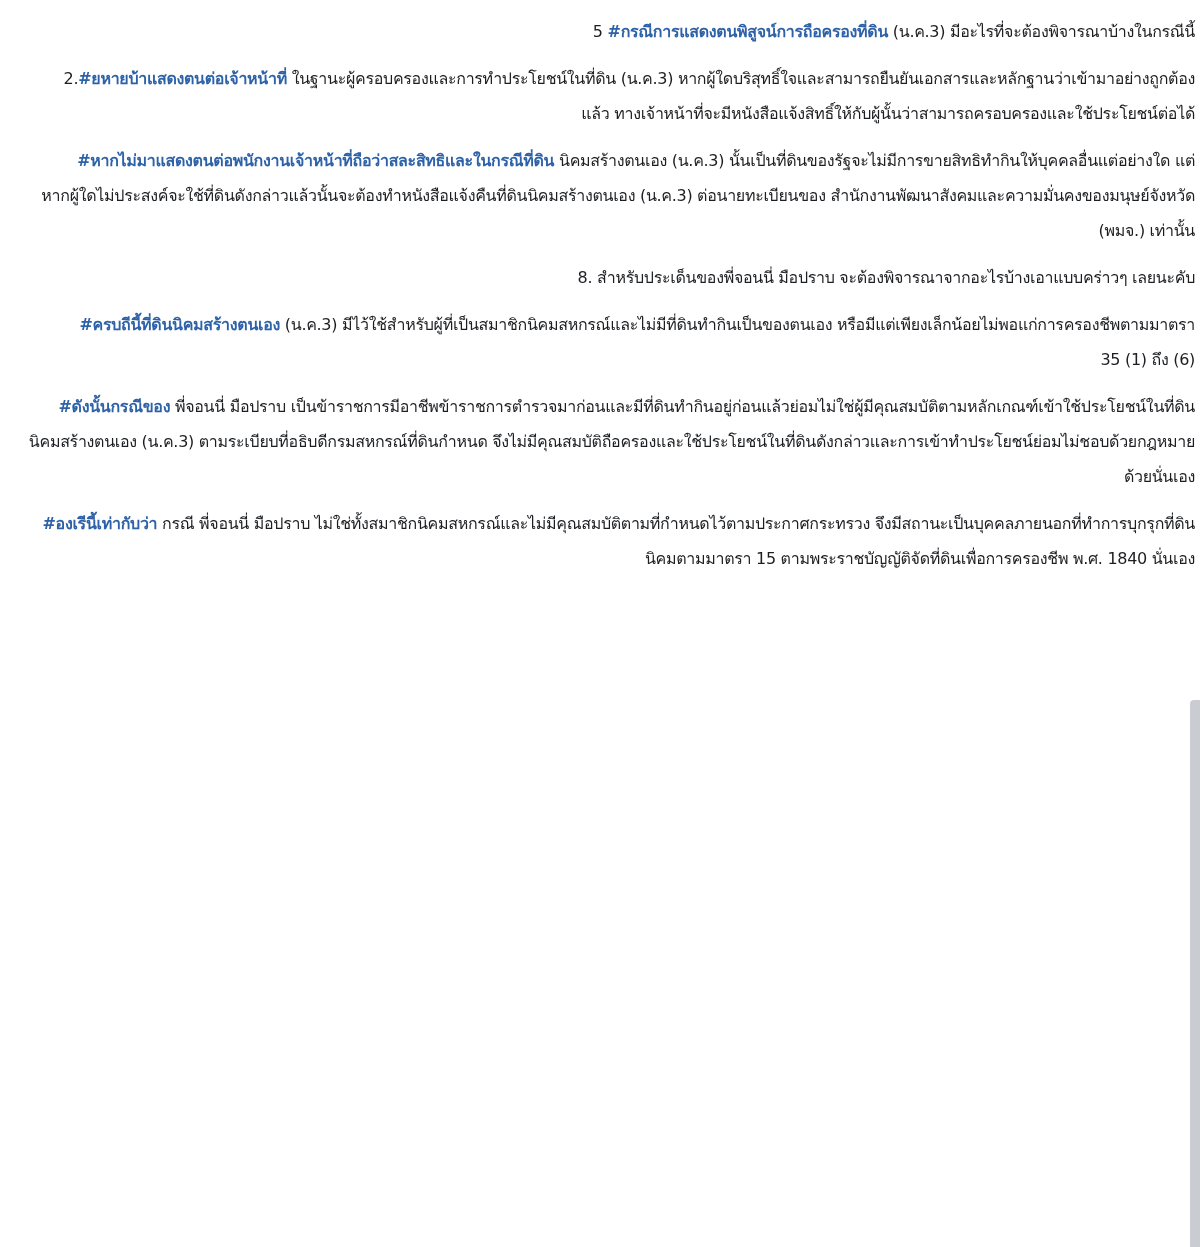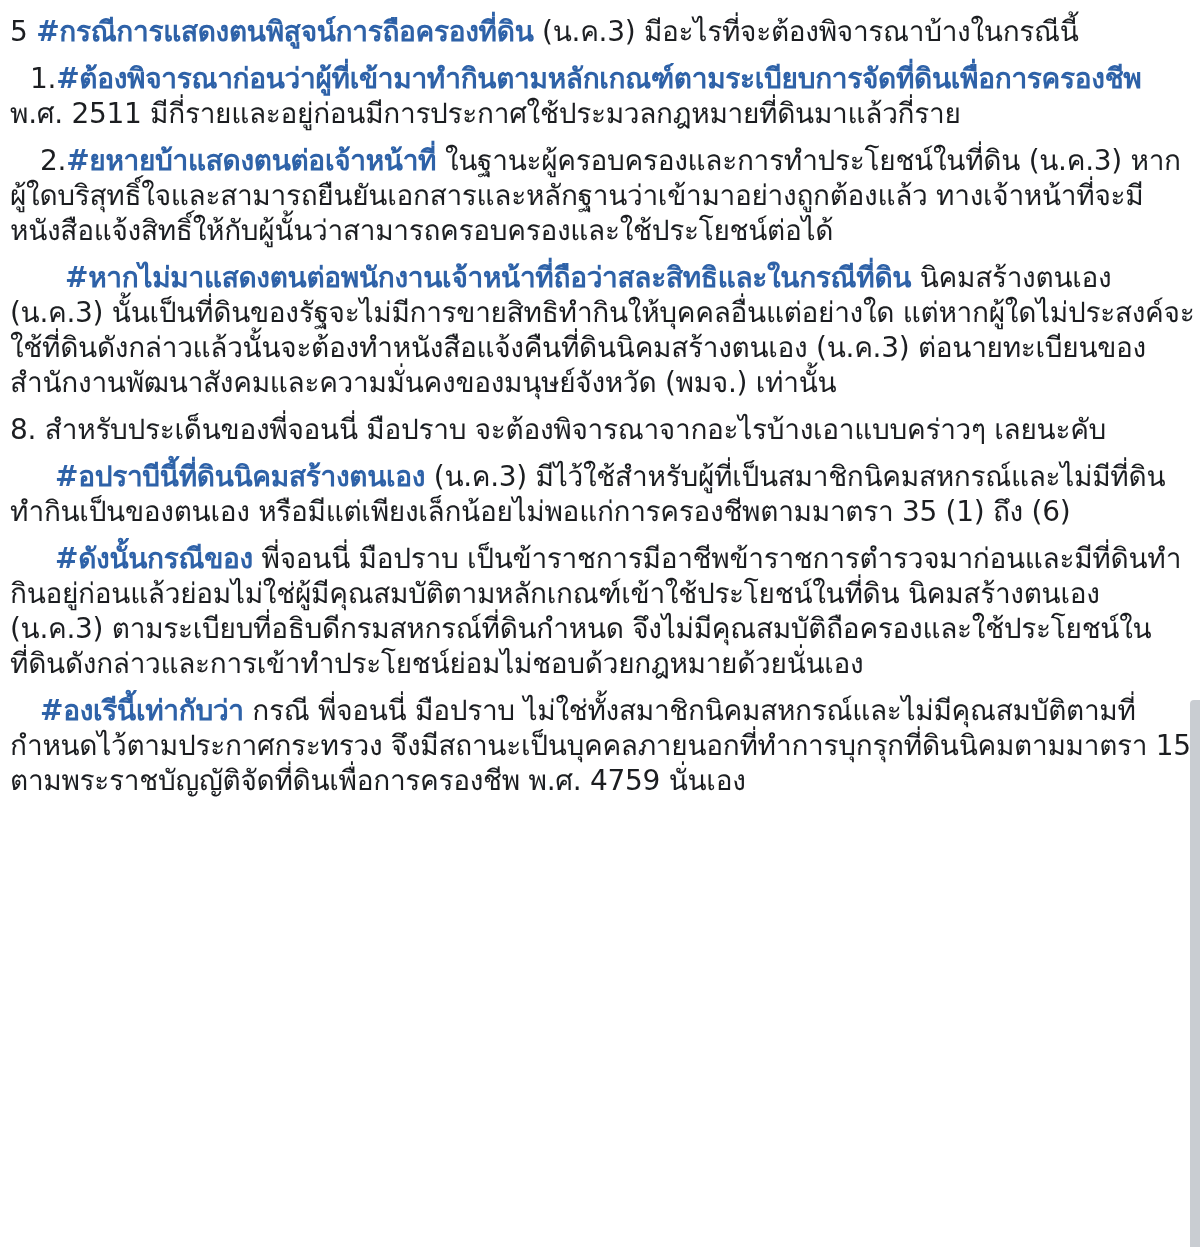--- a/index.html
+++ b/index.html
@@ -13,23 +13,24 @@
     overflow: hidden;
     position: relative;
     font-family: "DejaVu Sans", "Liberation Sans", sans-serif;
     color: #1c1e21;
   }
   .content {
     position: absolute;
     left: 10px;
     top: 14px;
     width: 1185px;
-    font-size: 28px;
+    font-size: 16px;
     line-height: 35px;
     letter-spacing: -0.3px;
+    text-align: right;
   }
   .para {
     margin: 0 0 12px 0;
     white-space: normal;
   }
   .tag {
     color: #2e62a8;
     font-weight: bold;
     text-decoration: none;
     cursor: pointer;
@@ -50,48 +51,45 @@
 </style>
 </head>
 <body>
 
 <div class="content">
 
   <p class="para">
     <span>5 </span><a class="tag">#กรณีการแสดงตนพิสูจน์การถือครองที่ดิน</a><span> (น.ค.3) มีอะไรที่จะต้องพิจารณาบ้างในกรณีนี้</span>
   </p>
 
-  <p class="para ind1">
-    <span>1.</span><a class="tag">#ต้องพิจารณาก่อนว่าผู้ที่เข้ามาทำกินตามหลักเกณฑ์ตามระเบียบการจัดที่ดินเพื่อการครองชีพ</a><span> พ.ศ. 2511 มีกี่รายและอยู่ก่อนมีการประกาศใช้ประมวลกฎหมายที่ดินมาแล้วกี่ราย</span>
-  </p>
 
 
   <p class="para ind2">
     <span>2.</span><a class="tag">#ยหายบ้าแสดงตนต่อเจ้าหน้าที่</a><span> ในฐานะผู้ครอบครองและการทำประโยชน์ในที่ดิน (น.ค.3) หากผู้ใดบริสุทธิ์ใจและสามารถยืนยันเอกสารและหลักฐานว่าเข้ามาอย่างถูกต้องแล้ว ทางเจ้าหน้าที่จะมีหนังสือแจ้งสิทธิ์ให้กับผู้นั้นว่าสามารถครอบครองและใช้ประโยชน์ต่อได้</span>
   </p>
 
   <p class="para ind4">
     <a class="tag">#หากไม่มาแสดงตนต่อพนักงานเจ้าหน้าที่ถือว่าสละสิทธิและในกรณีที่ดิน</a><span> นิคมสร้างตนเอง (น.ค.3) นั้นเป็นที่ดินของรัฐจะไม่มีการขายสิทธิทำกินให้บุคคลอื่นแต่อย่างใด แต่หากผู้ใดไม่ประสงค์จะใช้ที่ดินดังกล่าวแล้วนั้นจะต้องทำหนังสือแจ้งคืนที่ดินนิคมสร้างตนเอง (น.ค.3) ต่อนายทะเบียนของ สำนักงานพัฒนาสังคมและความมั่นคงของมนุษย์จังหวัด (พมจ.) เท่านั้น</span>
   </p>
 
   <p class="para">
     <span>8. สำหรับประเด็นของพี่จอนนี่ มือปราบ จะต้องพิจารณาจากอะไรบ้างเอาแบบคร่าวๆ เลยนะคับ</span>
   </p>
 
 
 
   <p class="para ind3">
-    <a class="tag">#อปราบีนี้ที่ดินนิคมสร้างตนเอง</a><span> (น.ค.3) มีไว้ใช้สำหรับผู้ที่เป็นสมาชิกนิคมสหกรณ์และไม่มีที่ดินทำกินเป็นของตนเอง หรือมีแต่เพียงเล็กน้อยไม่พอแก่การครองชีพตามมาตรา 35 (1) ถึง (6)</span>
+    <a class="tag">#ครบถีนี้ที่ดินนิคมสร้างตนเอง</a><span> (น.ค.3) มีไว้ใช้สำหรับผู้ที่เป็นสมาชิกนิคมสหกรณ์และไม่มีที่ดินทำกินเป็นของตนเอง หรือมีแต่เพียงเล็กน้อยไม่พอแก่การครองชีพตามมาตรา 35 (1) ถึง (6)</span>
   </p>
 
   <p class="para ind3">
     <a class="tag">#ดังนั้นกรณีของ</a><span> พี่จอนนี่ มือปราบ เป็นข้าราชการมีอาชีพข้าราชการตำรวจมาก่อนและมีที่ดินทำกินอยู่ก่อนแล้วย่อมไม่ใช่ผู้มีคุณสมบัติตามหลักเกณฑ์เข้าใช้ประโยชน์ในที่ดิน นิคมสร้างตนเอง (น.ค.3) ตามระเบียบที่อธิบดีกรมสหกรณ์ที่ดินกำหนด จึงไม่มีคุณสมบัติถือครองและใช้ประโยชน์ในที่ดินดังกล่าวและการเข้าทำประโยชน์ย่อมไม่ชอบด้วยกฎหมายด้วยนั่นเอง</span>
   </p>
 
 
   <p class="para ind2">
-    <a class="tag">#องเรีนี้เท่ากับว่า</a><span> กรณี พี่จอนนี่ มือปราบ ไม่ใช่ทั้งสมาชิกนิคมสหกรณ์และไม่มีคุณสมบัติตามที่กำหนดไว้ตามประกาศกระทรวง จึงมีสถานะเป็นบุคคลภายนอกที่ทำการบุกรุกที่ดินนิคมตามมาตรา 15 ตามพระราชบัญญัติจัดที่ดินเพื่อการครองชีพ พ.ศ. 4759 นั่นเอง</span>
+    <a class="tag">#องเรีนี้เท่ากับว่า</a><span> กรณี พี่จอนนี่ มือปราบ ไม่ใช่ทั้งสมาชิกนิคมสหกรณ์และไม่มีคุณสมบัติตามที่กำหนดไว้ตามประกาศกระทรวง จึงมีสถานะเป็นบุคคลภายนอกที่ทำการบุกรุกที่ดินนิคมตามมาตรา 15 ตามพระราชบัญญัติจัดที่ดินเพื่อการครองชีพ พ.ศ. 1840 นั่นเอง</span>
   </p>
 
 
 </div>
 
 <div class="scrollbar"></div>
 
 </body></html>

